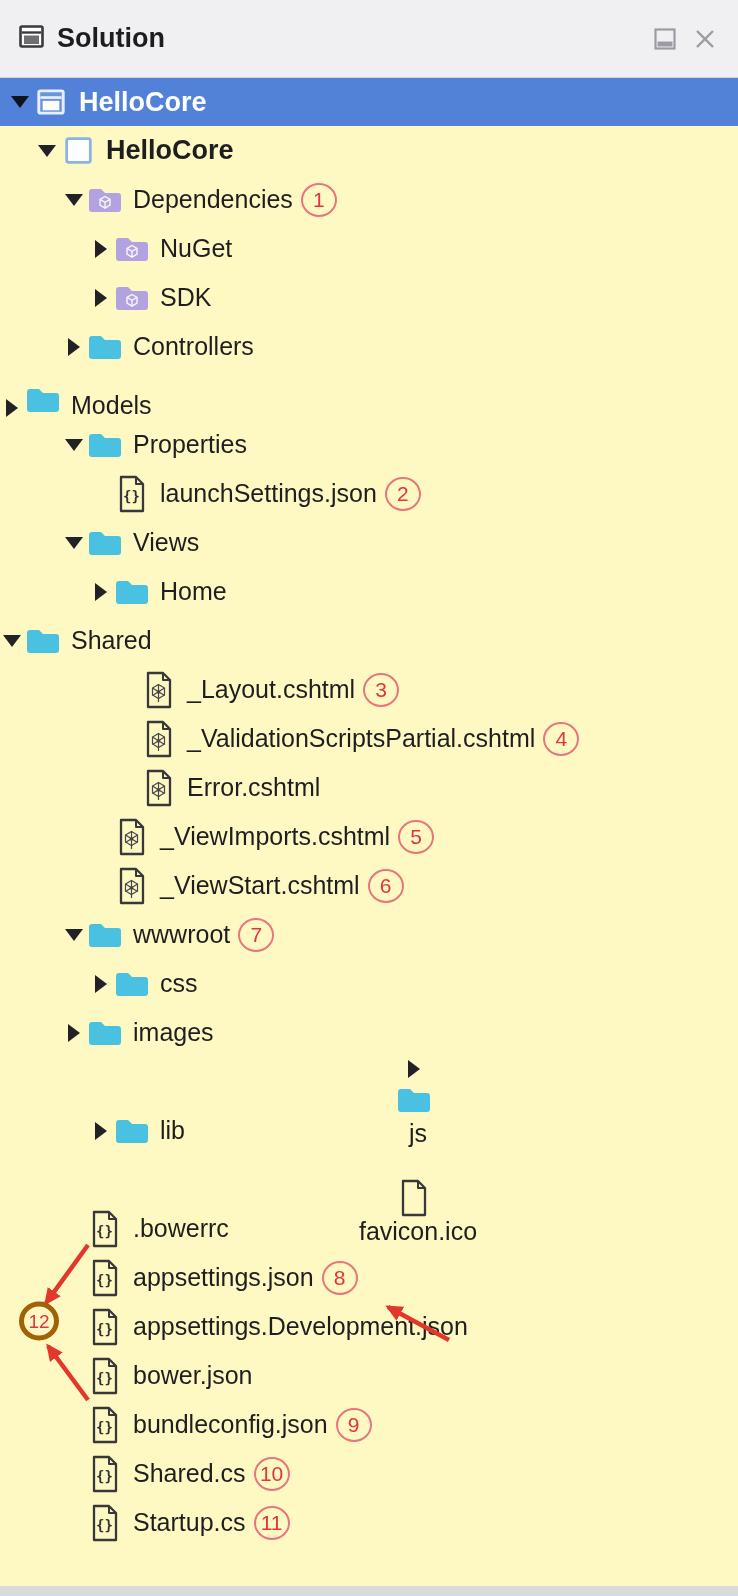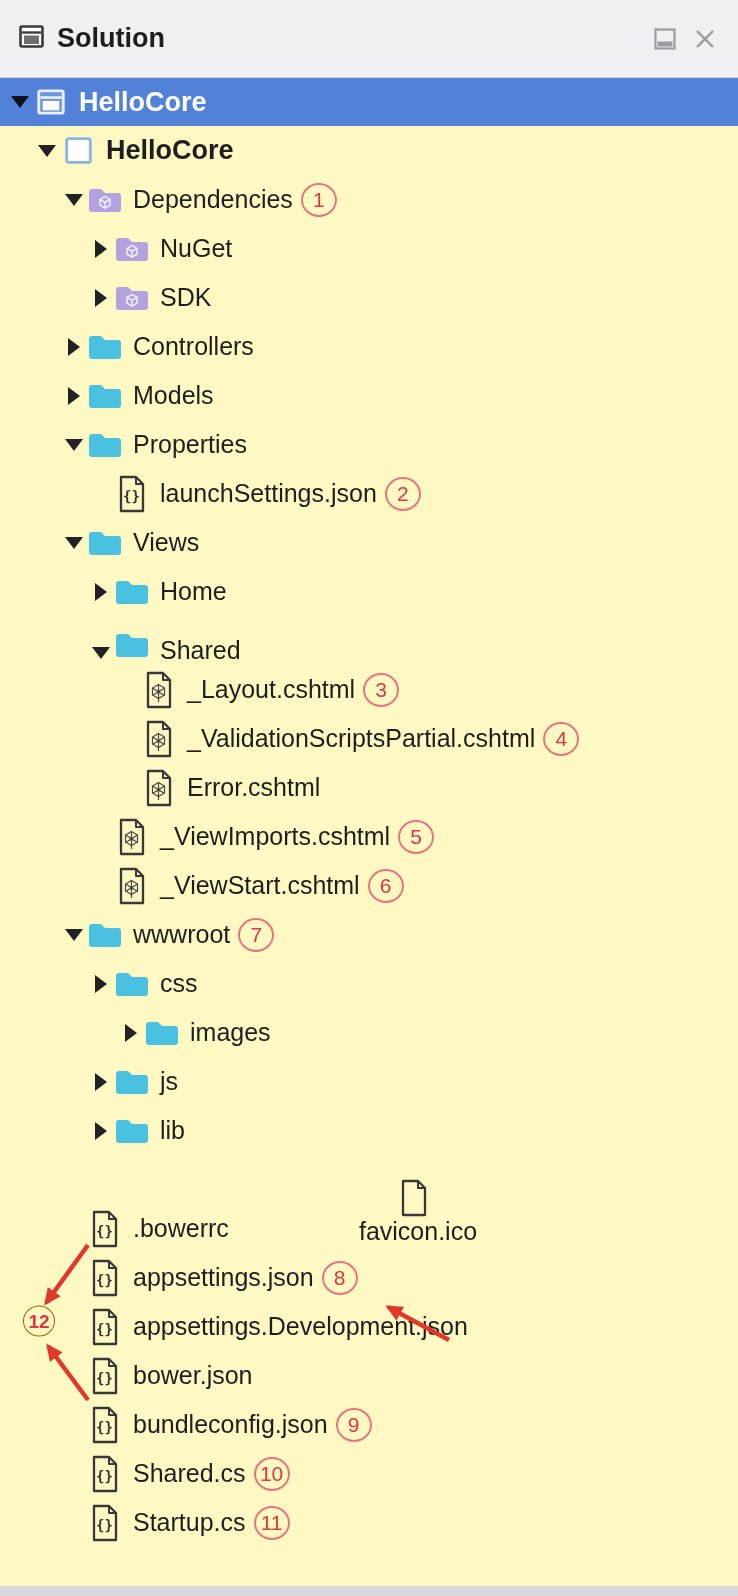--- a/index.html
+++ b/index.html
@@ -26,22 +26,22 @@
   .ico{width:38px;height:40px;flex:0 0 38px;display:flex;align-items:center;justify-content:center;}
   .lbl{font-size:25px;color:#1e1e20;margin-left:9px;white-space:nowrap;}
   .lbl.bold{font-weight:700;font-size:27px;}
   .badge{margin-left:8px;min-width:26px;height:30px;padding:0 3px;border:2px solid #e8757d;border-radius:50%;
     display:inline-flex;align-items:center;justify-content:center;
     color:#e03542;font-size:21px;line-height:1;flex:0 0 auto;}
 
   
   #annot-svg{position:absolute;top:0;left:0;z-index:5;pointer-events:none;}
   .float-badge{position:absolute;z-index:6;transform:translate(-50%,-50%);
-    min-width:24px;height:29px;padding:0 3px;border:1px solid #a16207;border-radius:50%;
-    display:inline-flex;align-items:center;justify-content:center;color:#e03542;font-size:19px;font-weight:bold;}
+    min-width:24px;height:29px;padding:0 3px;border:5px solid #a16207;border-radius:50%;
+    display:inline-flex;align-items:center;justify-content:center;color:#e03542;font-size:19px;}
 
   .bottom-strip{position:absolute;left:0;bottom:0;width:738px;height:10px;background:#d9dade;}
 </style>
 </head>
 <body>
 
 <div id="app">
 
   <div class="pad-header">
     <div class="pad-title-wrap">
@@ -145,21 +145,21 @@
         <span class="chev">
           <span class="tri-right"></span>
         </span>
         <span class="ico">
           <svg width="36" height="30" viewBox="0 0 36 30">
             <path d="M2 7 q0-3 3-3 h9 l4 4 h13 q3 0 3 3 v13 q0 3-3 3 h-26 q-3 0-3-3 z" fill="#4bc1e2"></path>
           </svg>
         </span>
         <span class="lbl">Controllers</span>
       </div>
-      <div class="row" style="padding-left: 62px;">
+      <div class="row" style=" align-items: flex-end;">
         <span class="chev">
           <span class="tri-right"></span>
         </span>
         <span class="ico">
           <svg width="36" height="30" viewBox="0 0 36 30">
             <path d="M2 7 q0-3 3-3 h9 l4 4 h13 q3 0 3 3 v13 q0 3-3 3 h-26 q-3 0-3-3 z" fill="#4bc1e2"></path>
           </svg>
         </span>
         <span class="lbl">Models</span>
       </div>
@@ -201,21 +201,21 @@
         <span class="chev">
           <span class="tri-right"></span>
         </span>
         <span class="ico">
           <svg width="36" height="30" viewBox="0 0 36 30">
             <path d="M2 7 q0-3 3-3 h9 l4 4 h13 q3 0 3 3 v13 q0 3-3 3 h-26 q-3 0-3-3 z" fill="#4bc1e2"></path>
           </svg>
         </span>
         <span class="lbl">Home</span>
       </div>
-      <div class="row" style="padding-left: 89px; align-items: flex-end;">
+      <div class="row" style="">
         <span class="chev">
           <span class="tri-down"></span>
         </span>
         <span class="ico">
           <svg width="36" height="30" viewBox="0 0 36 30">
             <path d="M2 7 q0-3 3-3 h9 l4 4 h13 q3 0 3 3 v13 q0 3-3 3 h-26 q-3 0-3-3 z" fill="#4bc1e2"></path>
           </svg>
         </span>
         <span class="lbl">Shared</span>
       </div>
@@ -314,32 +314,32 @@
         <span class="chev">
           <span class="tri-right"></span>
         </span>
         <span class="ico">
           <svg width="36" height="30" viewBox="0 0 36 30">
             <path d="M2 7 q0-3 3-3 h9 l4 4 h13 q3 0 3 3 v13 q0 3-3 3 h-26 q-3 0-3-3 z" fill="#4bc1e2"></path>
           </svg>
         </span>
         <span class="lbl">css</span>
       </div>
-      <div class="row" style="padding-left: 119px;">
+      <div class="row" style="padding-left: 62px;">
         <span class="chev">
           <span class="tri-right"></span>
         </span>
         <span class="ico">
           <svg width="36" height="30" viewBox="0 0 36 30">
             <path d="M2 7 q0-3 3-3 h9 l4 4 h13 q3 0 3 3 v13 q0 3-3 3 h-26 q-3 0-3-3 z" fill="#4bc1e2"></path>
           </svg>
         </span>
         <span class="lbl">images</span>
       </div>
-      <div class="row" style="padding-left: 89px;">
+      <div class="row" style="padding-left: 89px; flex-direction: column;">
         <span class="chev">
           <span class="tri-right"></span>
         </span>
         <span class="ico">
           <svg width="36" height="30" viewBox="0 0 36 30">
             <path d="M2 7 q0-3 3-3 h9 l4 4 h13 q3 0 3 3 v13 q0 3-3 3 h-26 q-3 0-3-3 z" fill="#4bc1e2"></path>
           </svg>
         </span>
         <span class="lbl">js</span>
       </div>

